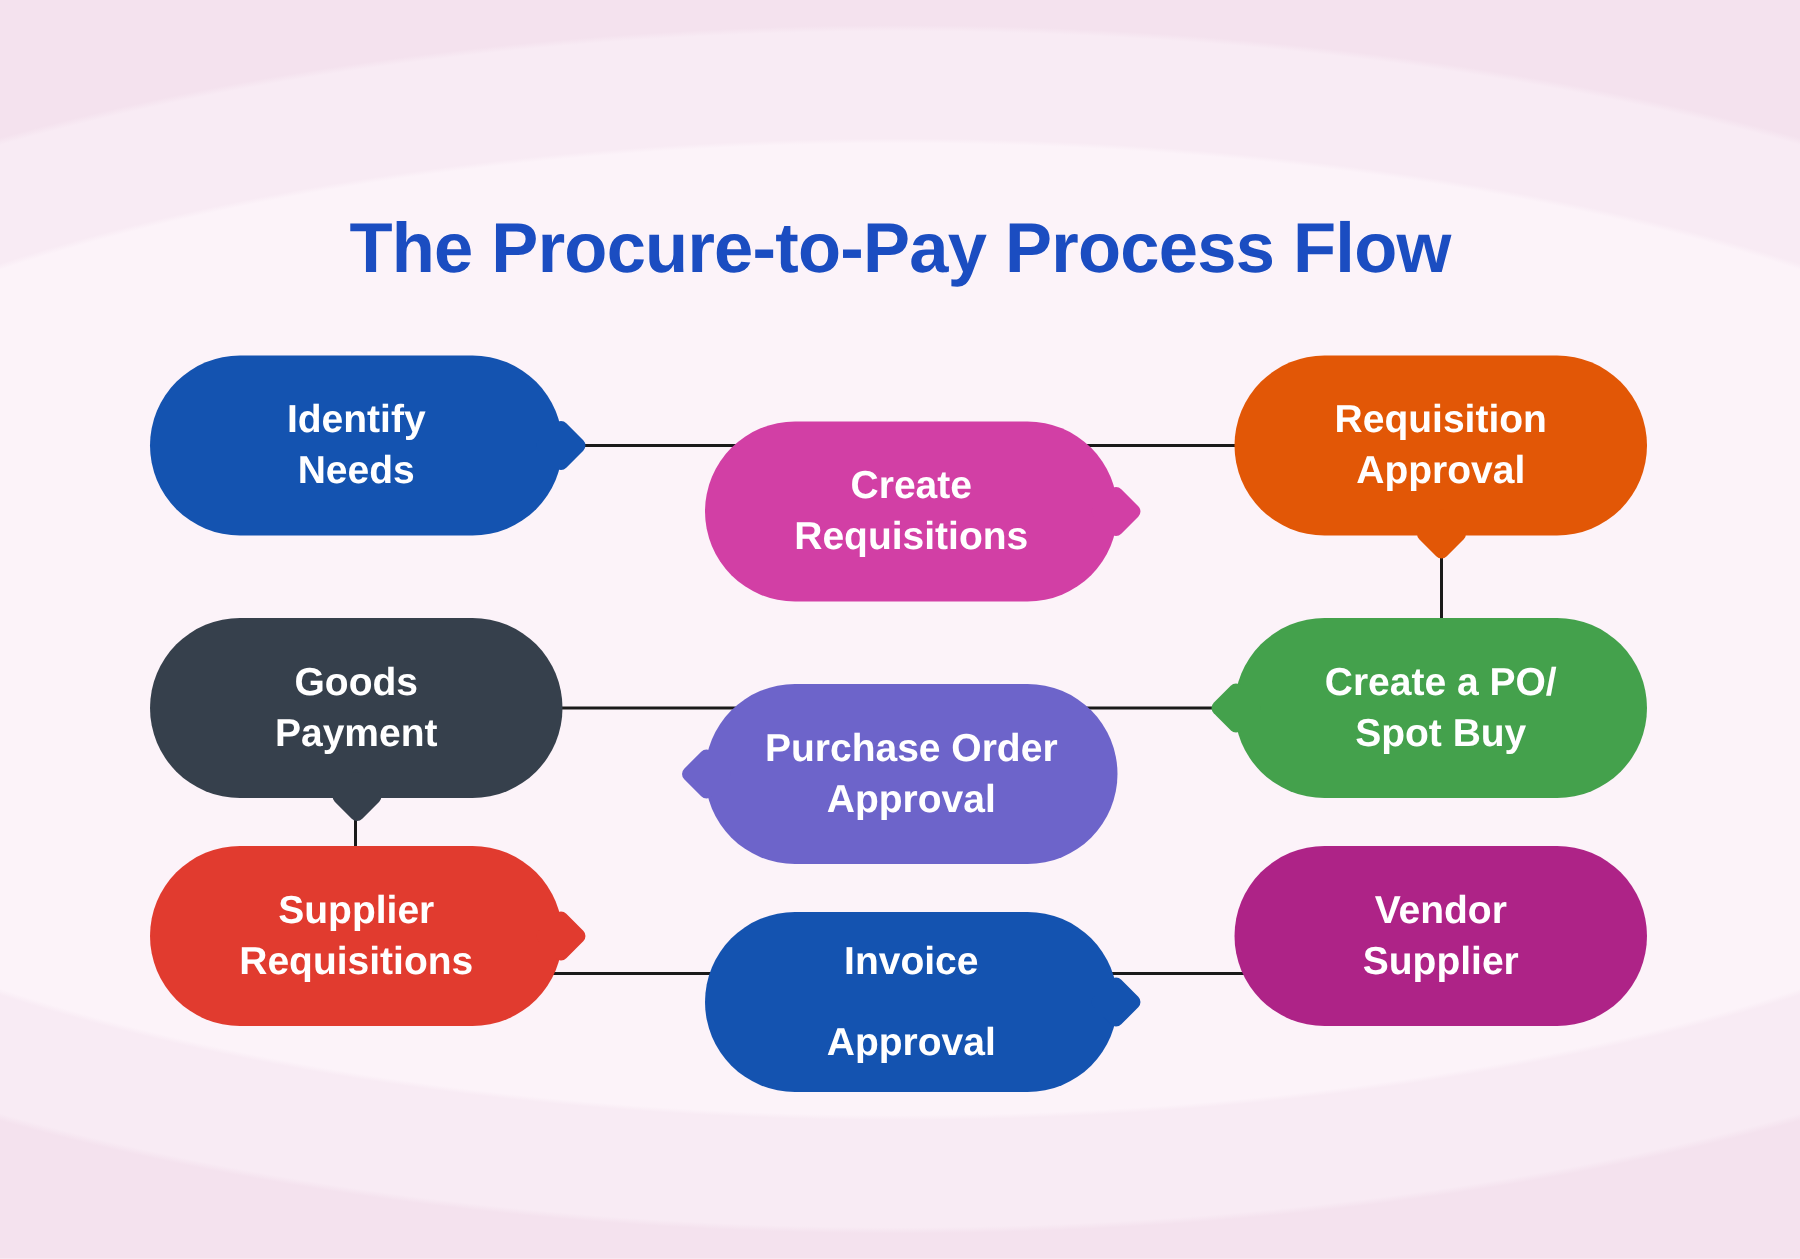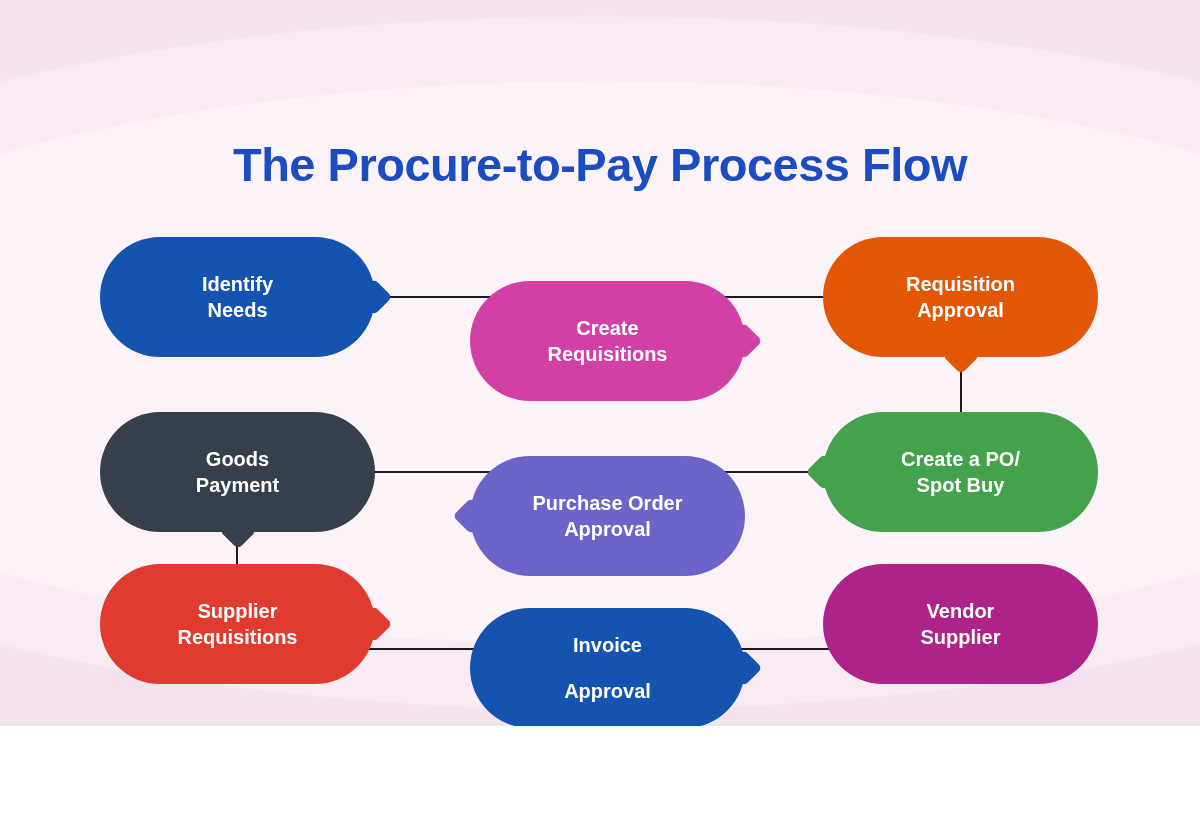--- a/index.html
+++ b/index.html
@@ -8,21 +8,21 @@
   }
   body {
     width: 1200px;
     height: 839px;
     overflow: hidden;
     font-family: "Liberation Sans", sans-serif;
   }
   .canvas {
     position: relative;
     width: 1200px;
-    height: 726px;
+    height: 839px;
     background-color: #f4e2ee;
     background-image:
       radial-gradient(ellipse 75% 39% at 50% 50%, #fcf3f9 0 99%, rgba(0,0,0,0) 100%),
       radial-gradient(ellipse 86% 48% at 50% 50%, #f8ebf4 0 99%, rgba(0,0,0,0) 100%);
     overflow: hidden;
   }
   .title {
     position: absolute;
     top: 106px;
     left: 0;
@@ -49,21 +49,21 @@
     position: absolute;
     width: 275px;
     height: 120px;
     border-radius: 60px;
     display: flex;
     flex-direction: column;
     align-items: center;
     justify-content: center;
     color: #ffffff;
     font-weight: 700;
-    font-size: 20px;
+    font-size: 26px;
     line-height: 1.3;
     text-align: center;
     z-index: 2;
   }
   .r1 { top: 237px; }
   .r2 { top: 412px; }
   .r3 { top: 564px; }
   .c1 { left: 100px; }
   .c2 { left: 470px; margin-top: 44px; }
   .c3 { left: 823px; }

